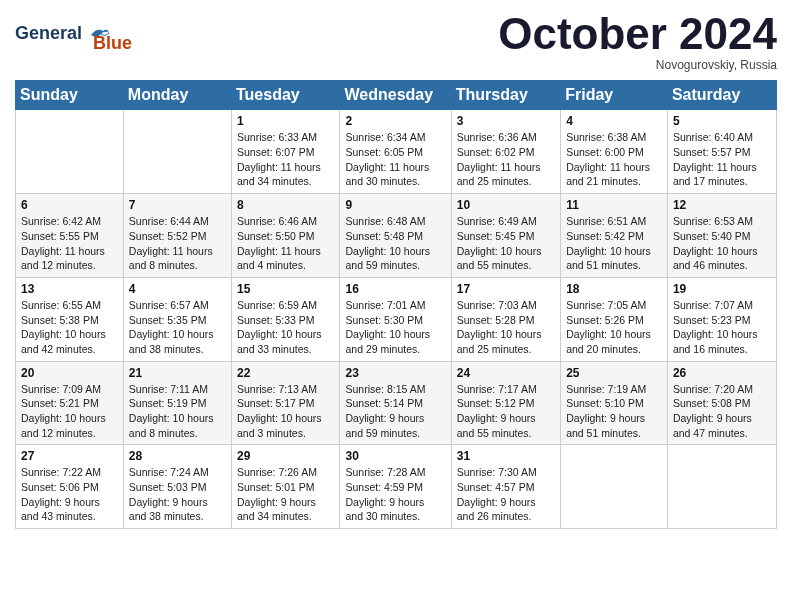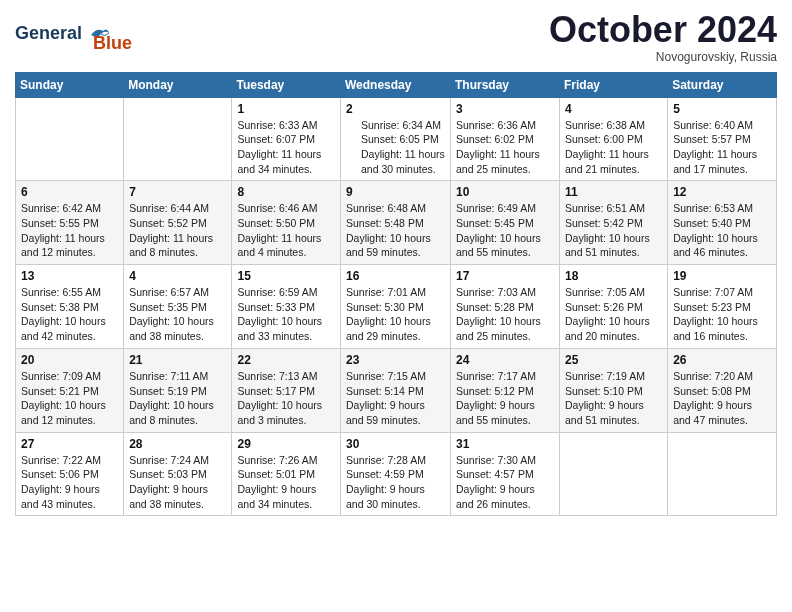--- a/index.html
+++ b/index.html
@@ -22,40 +22,40 @@
     }
     .logo {
       display: flex;
       align-items: center;
       margin-top: 5px;
     }
     .title-block {
       text-align: right;
     }
     .month-title {
-      font-size: 36px;
+      font-size: 44px;
       font-weight: bold;
       color: #1a1a2e;
       line-height: 1.1;
     }
     .location {
       font-size: 12px;
       color: #444;
     }
     .calendar {
       width: 100%;
       border-collapse: collapse;
       font-size: 11px;
     }
     .calendar thead th {
       background: #2e6da4;
       color: #fff;
       padding: 5px 4px;
       text-align: left;
-      font-size: 12px;
+      font-size: 16px;
       font-weight: bold;
       border: 1px solid #2e6da4;
     }
     .calendar tbody td {
       border: 1px solid #ccc;
       padding: 4px 5px;
       vertical-align: top;
       width: 113px;
       height: 82px;
       background: #fff;
@@ -121,21 +121,21 @@
           <td class="empty-cell"></td>
           <td>
             <div class="day-num">1</div>
             <div class="day-info" style="white-space: pre-line;">Sunrise: 6:33 AM
 Sunset: 6:07 PM
 Daylight: 11 hours
 and 34 minutes.</div>
           </td>
           <td>
             <div class="day-num">2</div>
-            <div class="day-info" style="white-space: pre-line; margin-left: 15px;">Sunrise: 6:34 AM
+            <div class="day-info" style="white-space: pre-line;">Sunrise: 6:34 AM
 Sunset: 6:05 PM
 Daylight: 11 hours
 and 30 minutes.</div>
           </td>
           <td>
             <div class="day-num">3</div>
             <div class="day-info" style="white-space: pre-line;">Sunrise: 6:36 AM
 Sunset: 6:02 PM
 Daylight: 11 hours
 and 25 minutes.</div>
@@ -274,21 +274,21 @@
           </td>
           <td>
             <div class="day-num">22</div>
             <div class="day-info" style="white-space: pre-line;">Sunrise: 7:13 AM
 Sunset: 5:17 PM
 Daylight: 10 hours
 and 3 minutes.</div>
           </td>
           <td>
             <div class="day-num">23</div>
-            <div class="day-info" style="white-space: pre-line;">Sunrise: 7:15 AM
+            <div class="day-info" style="white-space: pre-line;">Sunrise: 8:15 AM
 Sunset: 5:14 PM
 Daylight: 9 hours
 and 59 minutes.</div>
           </td>
           <td>
             <div class="day-num">24</div>
             <div class="day-info" style="white-space: pre-line;">Sunrise: 7:17 AM
 Sunset: 5:12 PM
 Daylight: 9 hours
 and 55 minutes.</div>

